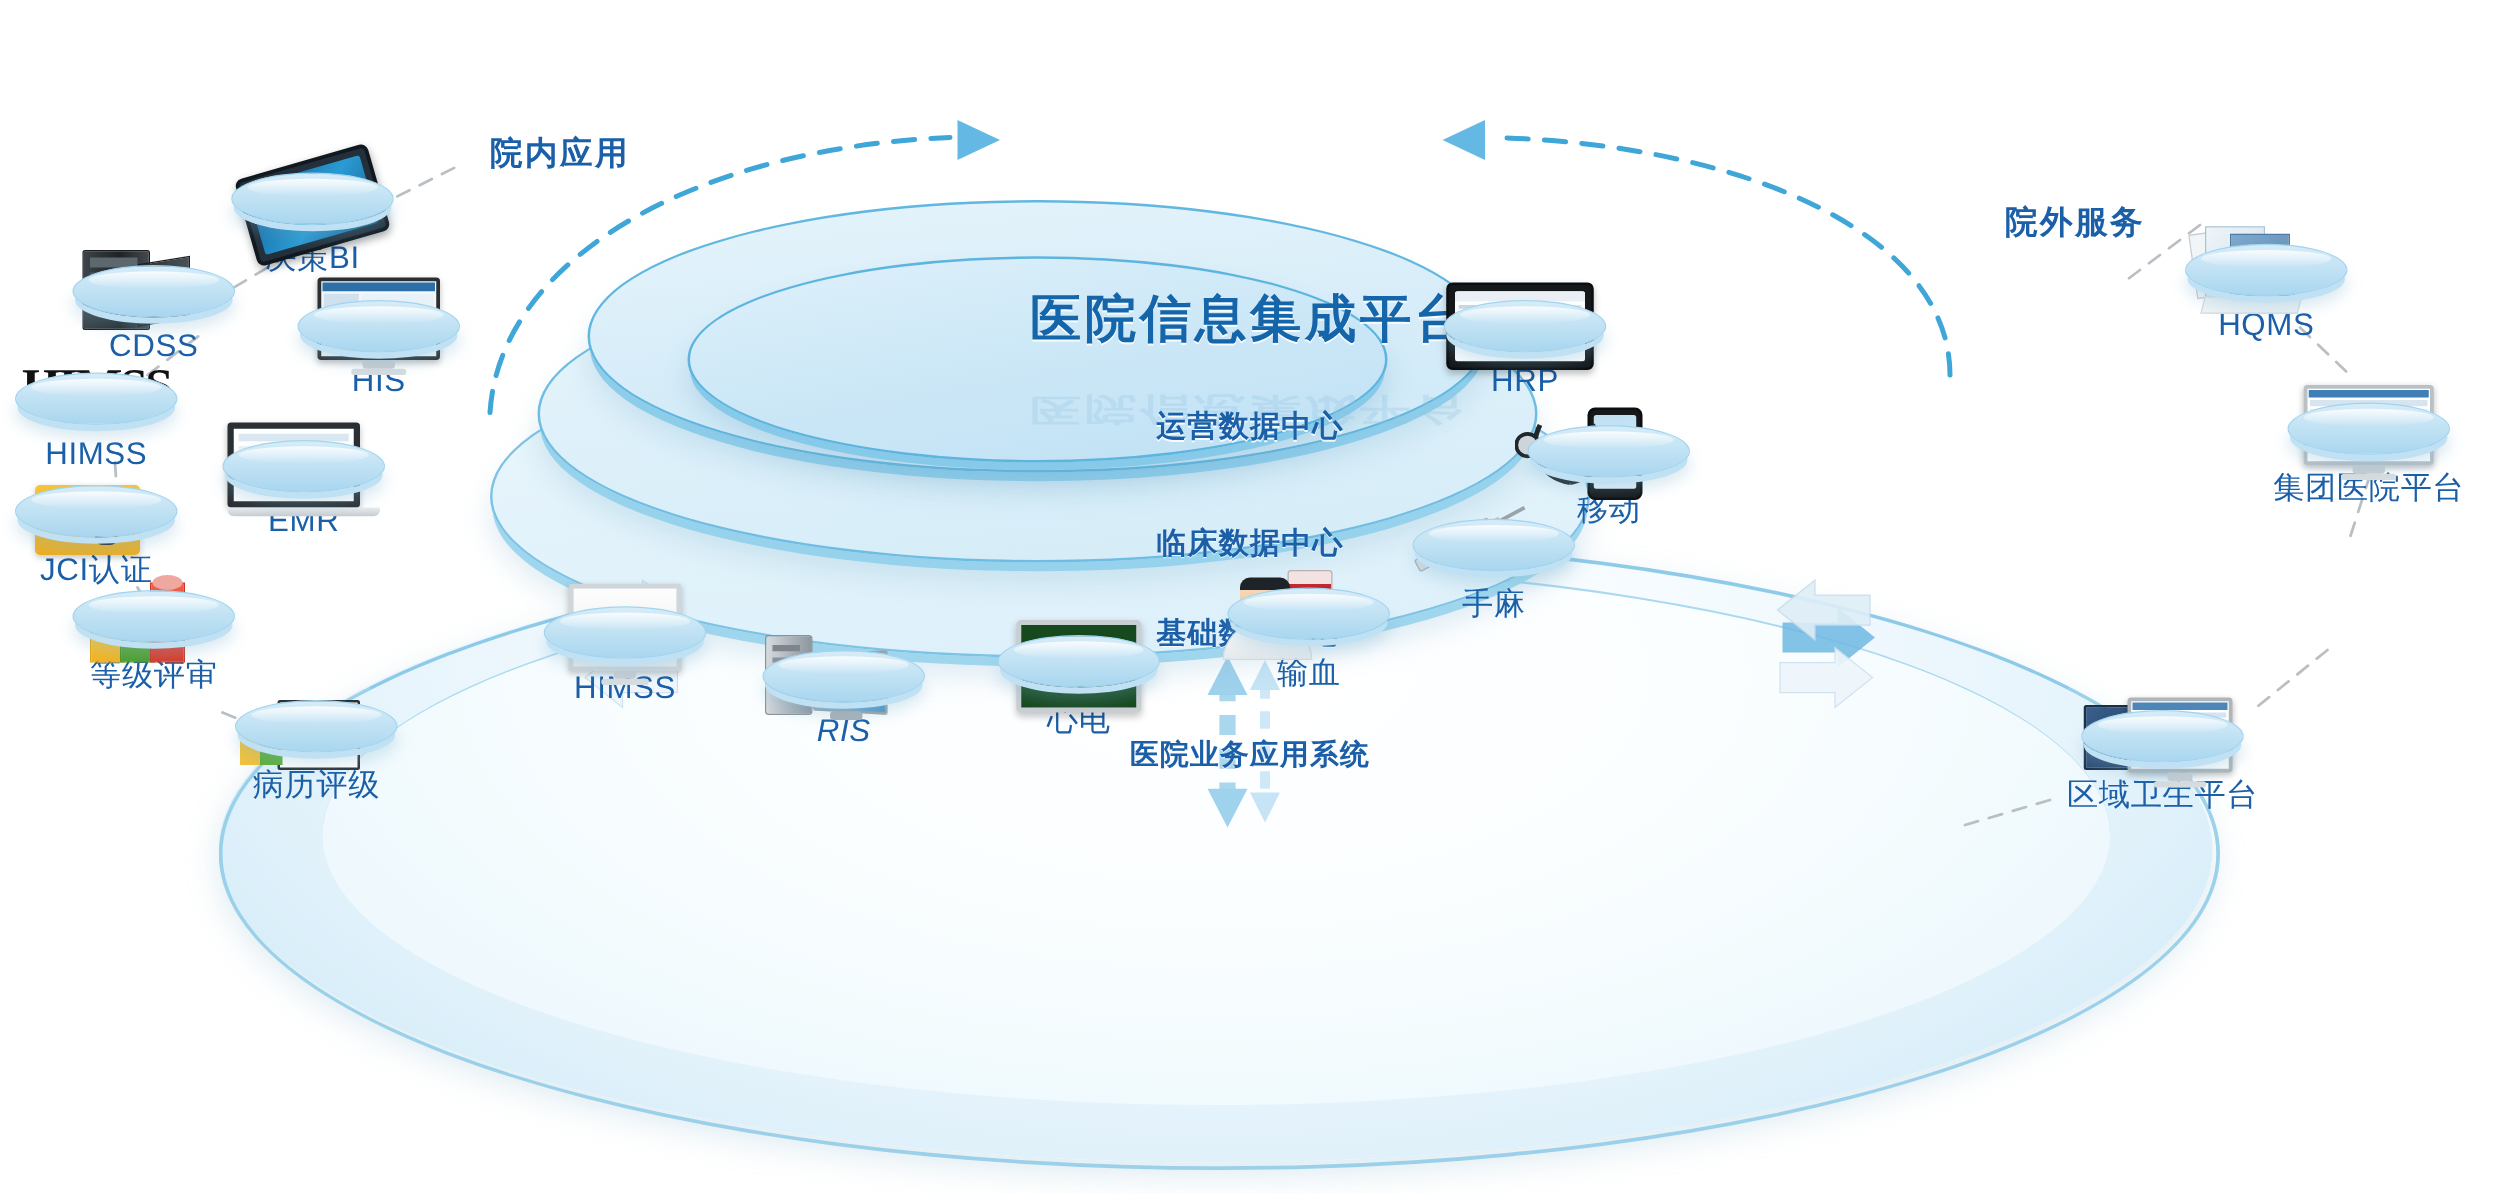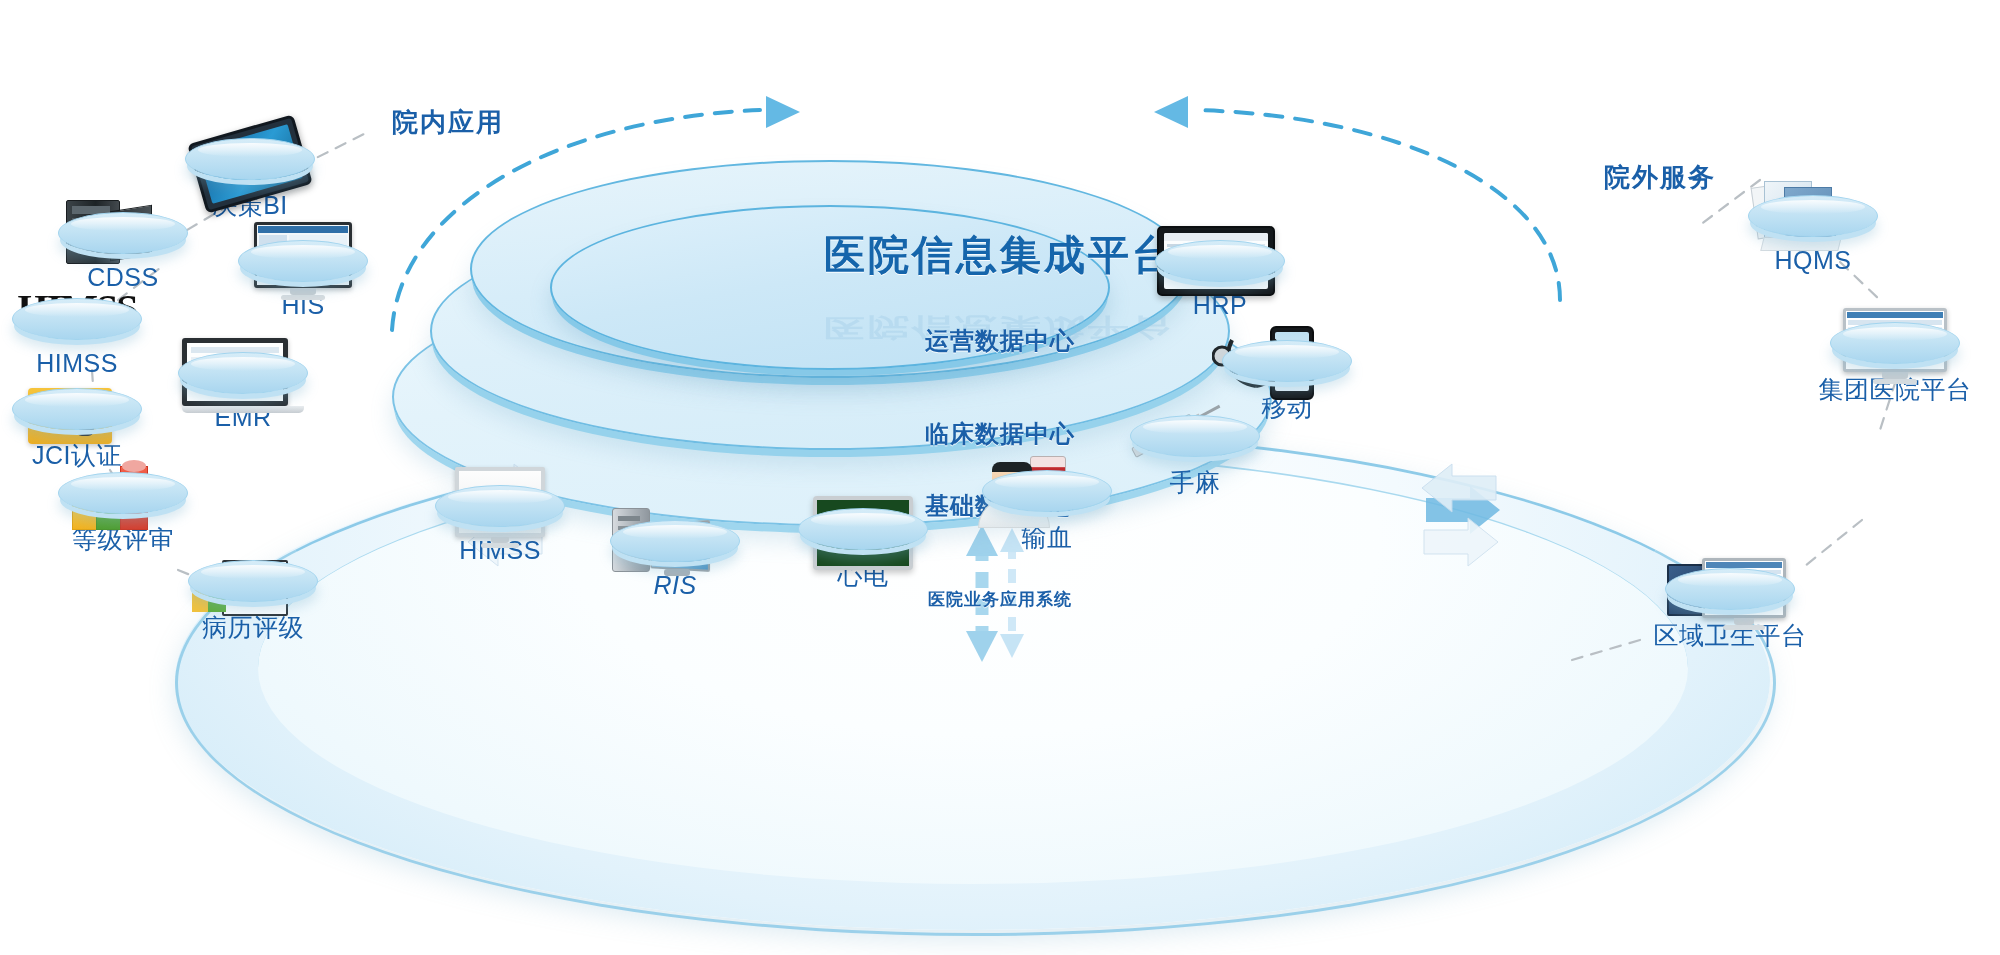--- a/index.html
+++ b/index.html
@@ -126,21 +126,21 @@
       <div class="top"></div>
     </div>
 
   <div class="disc-label plat-title" style="top:228px;">医院信息集成平台</div>
   <div class="plat-ghost" style="top:300px;">医院信息集成平台</div>
 
   <div class="disc-label" style="top:325px;font-size:24px;">运营数据中心</div>
   <div class="disc-label" style="top:418px;font-size:24px;">临床数据中心</div>
   <div class="disc-label" style="top:490px;font-size:24px;">基础数据中心</div>
 
-  <div class="disc-label" style="top:588px;font-size:17px;">医院业务应用系统</div>
+  <div class="disc-label" style="top:588px;font-size:23px;">医院业务应用系统</div>
 
 
   <div class="section-head" style="left:392px;top:105px;">院内应用</div>
   <div class="section-head" style="left:1604px;top:160px;">院外服务</div>
 
   <svg class="arcsvg" viewBox="0 0 2000 955">
     <g transform="translate(448,470)">
       <path d="M 18 40 L 48 16 L 48 28 L 92 28 L 92 52 L 48 52 L 48 64 Z" fill="#6fb9e2" opacity=".85"></path>
       <path d="M 96 18 L 66 -6 L 66 6 L 22 6 L 22 30 L 66 30 L 66 42 Z" fill="#dfeef7" opacity=".9" stroke="#c6dced" stroke-width="1"></path>
       <path d="M 20 72 L 50 96 L 50 84 L 94 84 L 94 60 L 50 60 L 50 48 Z" fill="#eef6fb" opacity=".9" stroke="#cde0ee" stroke-width="1"></path>

